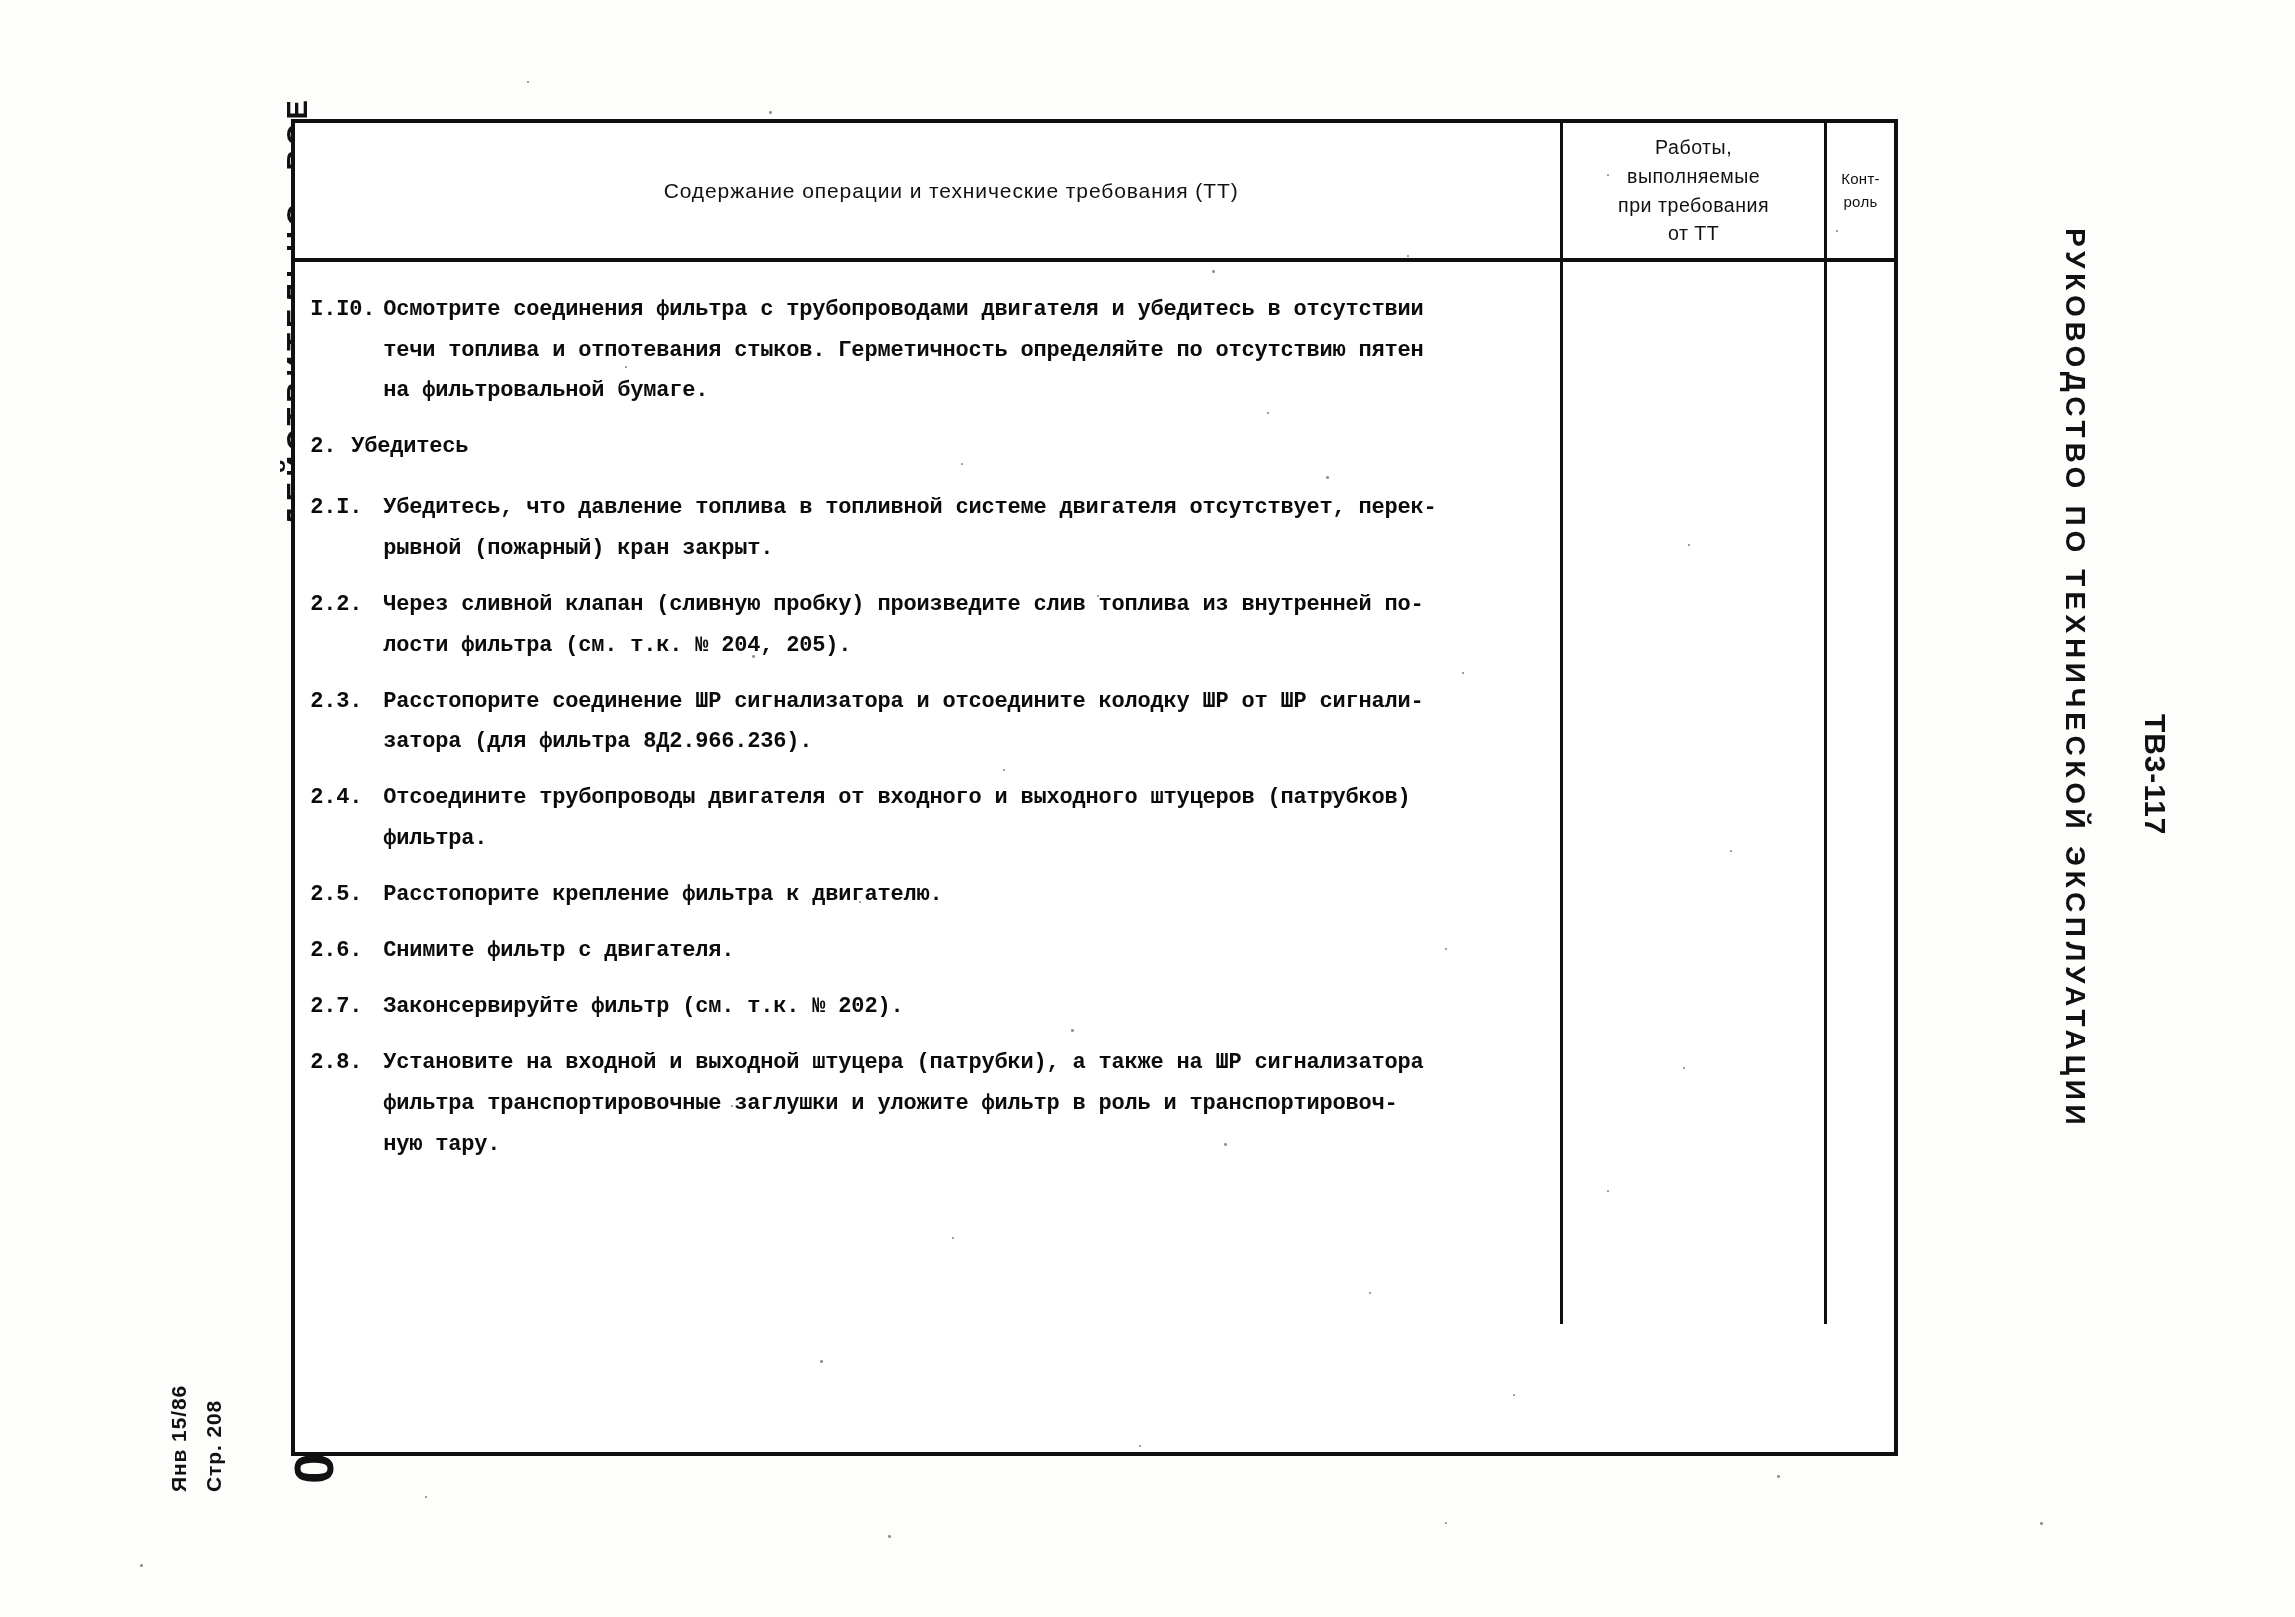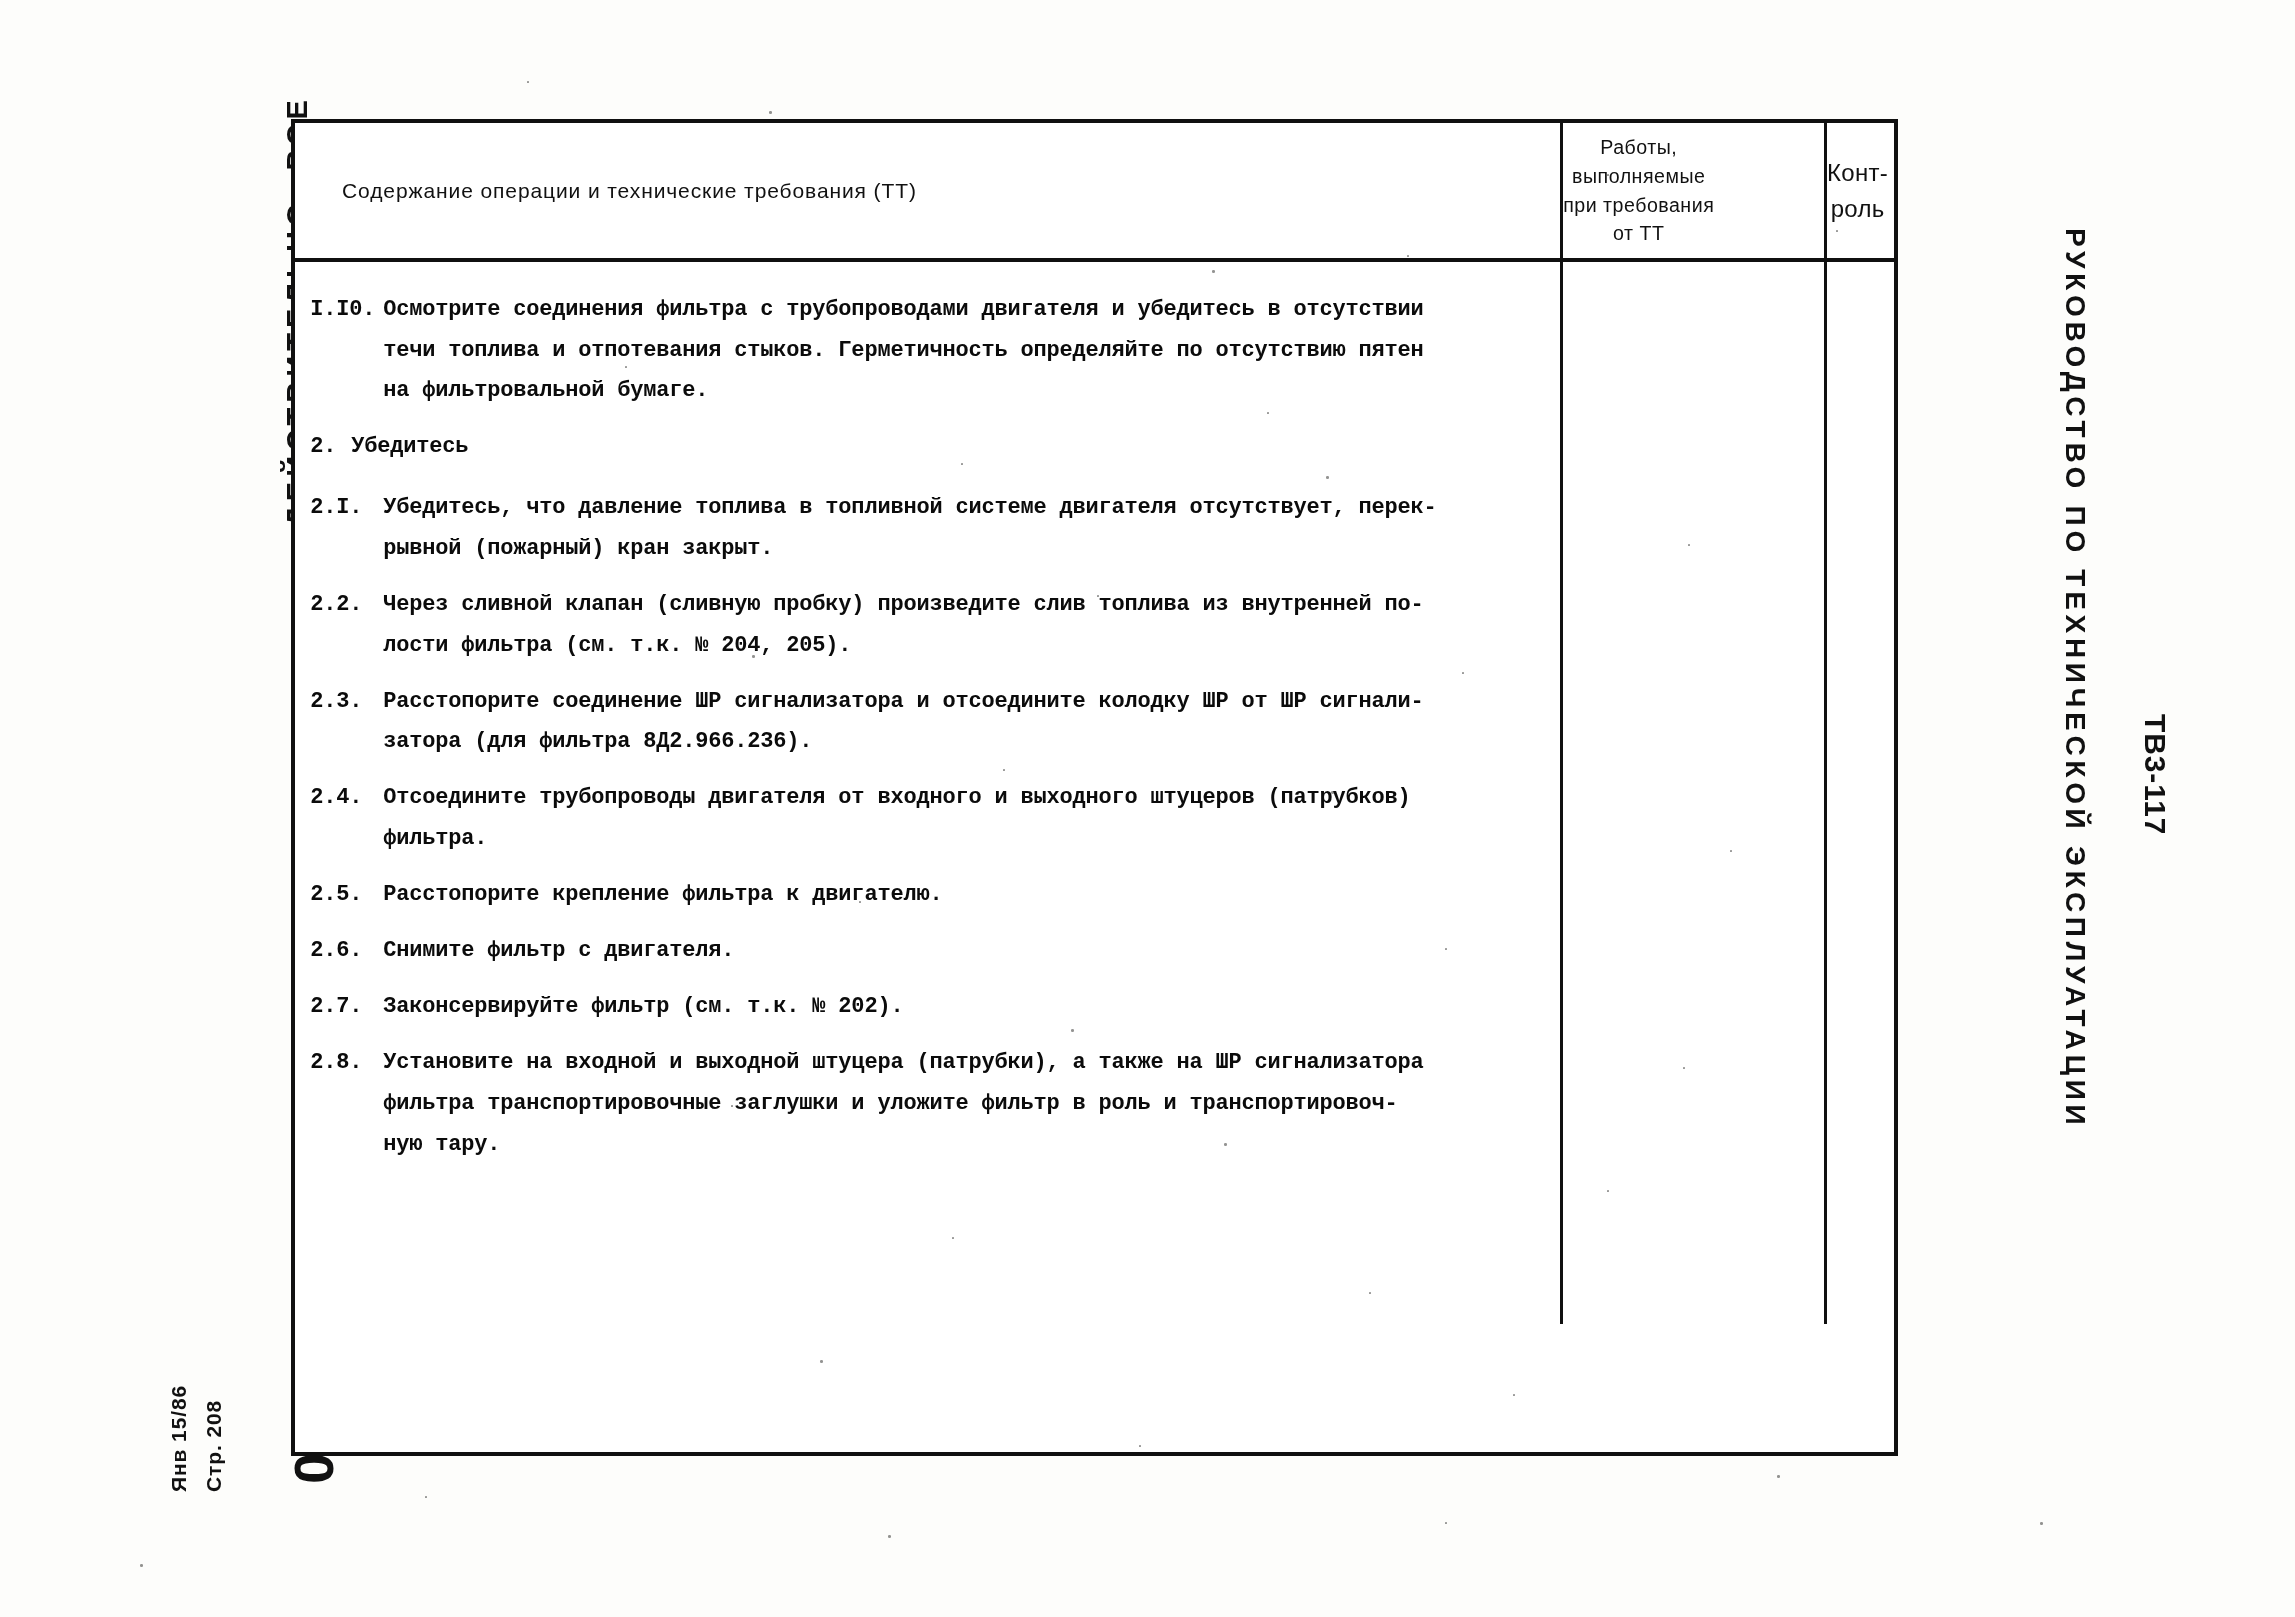--- a/index.html
+++ b/index.html
@@ -118,40 +118,40 @@
   }
   .col-ops   { width: 1266px; box-sizing: border-box; padding-left: 47px; }
   .col-dev   { width: 264px;  box-sizing: border-box; border-left: 3.4px solid #101010; }
   .col-ctrl  { width: 70px;   box-sizing: border-box; border-left: 3.4px solid #101010; }
 
   .thead .col-ops,
   .thead .col-dev,
   .thead .col-ctrl {
     display: flex;
     align-items: center;
-    justify-content: flex-start;
+    justify-content: center;
     text-align: center;
   }
 
   .hdr-ops-text {
     font-family: "Liberation Sans", sans-serif;
     font-size: 21px;
     letter-spacing: 0.9px;
     color: #111;
   }
   .hdr-dev-text {
     font-family: "Liberation Sans", sans-serif;
     font-size: 19.6px;
     line-height: 1.48;
     letter-spacing: 0.5px;
     color: #111;
   }
   .hdr-ctrl-text {
     font-family: "Liberation Sans", sans-serif;
-    font-size: 24px;
+    font-size: 15px;
     line-height: 1.5;
     letter-spacing: 0.3px;
     color: #111;
   }
 
   .tbody {
     display: flex;
     height: 1062px;
   }
 

